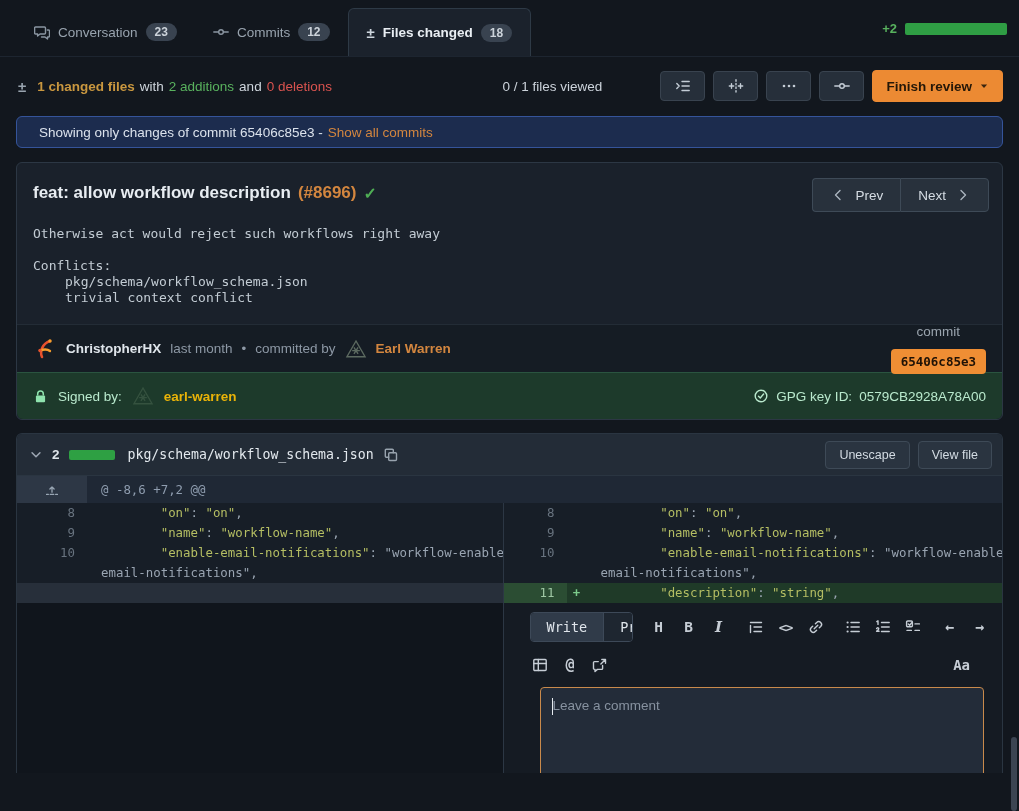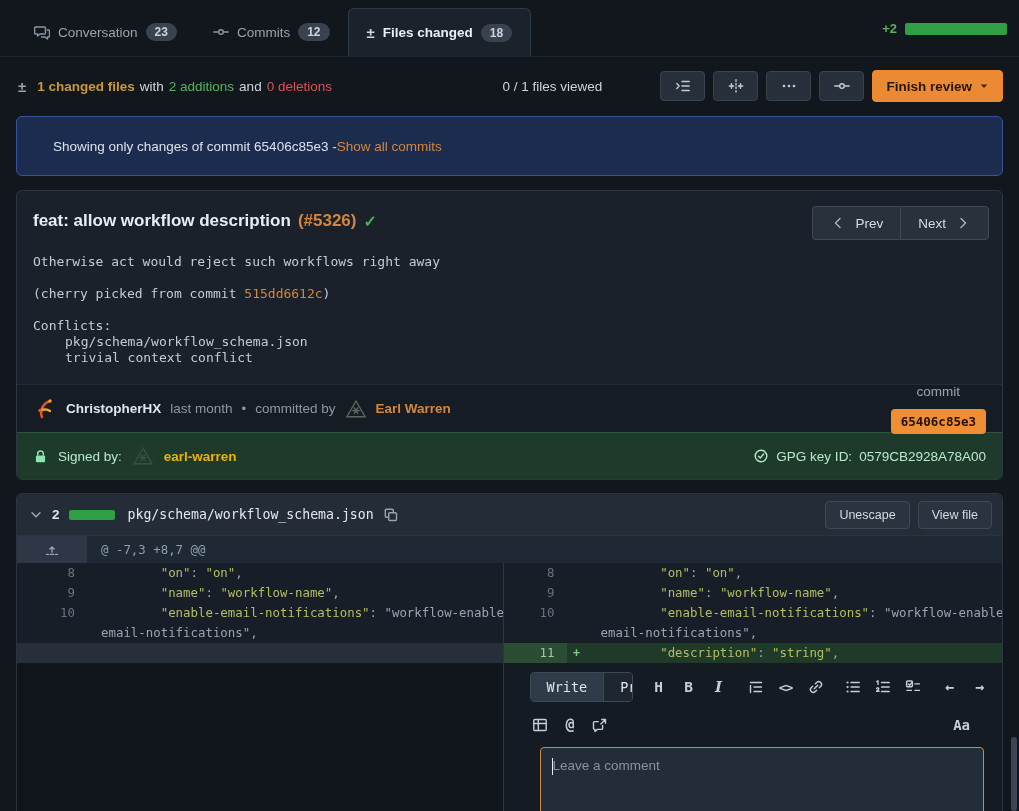--- a/index.html
+++ b/index.html
@@ -34,22 +34,22 @@
   .viewed-label { color:#ccd3db; font-size:13.5px; text-align:center; white-space:nowrap; }
   .viewed-track { height:7px; background:#3a434f; border-radius:4px; overflow:hidden; }
   .viewed-fill { height:100%; width:0%; background:#2f9e44; }
   .sq-btn { width:45px; height:30px; background:#262f3a; border:1px solid #39434f; border-radius:4px;
             display:inline-flex; align-items:center; justify-content:center; color:#c3ccd5; cursor:pointer; }
   .finish-btn { height:32px; background:#ec8a33; border:1px solid #ec8a33; border-radius:4px; color:#241708;
             font-weight:700; font-size:13.5px; padding:0 13px; display:inline-flex; align-items:center; gap:7px; cursor:pointer; }
   .finish-caret { display:inline-flex; color:#3a2510; }
 
   
-  .banner { margin:2px 16px 0 16px; height:60px; background:#1c2c4e; border:1px solid #35549a; border-radius:6px;
-            display:flex; align-items:center; padding-left:36px; color:#dbe2ec; }
+  .banner { margin:2px 16px 0 16px; height:32px; background:#1c2c4e; border:1px solid #35549a; border-radius:6px;
+            display:flex; align-items:center; padding-left:22px; gap:5px; color:#dbe2ec; }
   .banner a { color:#d3863f; text-decoration:none; cursor:pointer; }
 
   
   .pr-box { margin:14px 16px 0 16px; background:#1a212b; border:1px solid #2c3744; border-radius:6px; }
   .pr-head { display:flex; align-items:flex-start; justify-content:space-between; padding:15px 13px 6px 16px; }
   .pr-title { font-size:17px; font-weight:700; color:#e8edf2; display:flex; align-items:center; gap:7px; padding-top:5px; }
   .pr-num { color:#d3863f; }
   .pr-check { color:#4fae55; font-size:16px; font-weight:700; }
   .pager { display:flex; }
   .pager .pg-btn { background:#28313c; border:1px solid #3e4a57; color:#d5dce3; font-size:13.5px; padding:8px 17px;
@@ -221,21 +221,21 @@
 
   <div class="banner">
     <span>Showing only changes of commit 65406c85e3 -</span>
     <a>Show all commits</a>
   </div>
 
   <div class="pr-box">
     <div class="pr-head">
       <div class="pr-title">
         <span>feat: allow workflow description</span>
-        <span class="pr-num">(#5326)</span>
+        <span class="pr-num">(#8696)</span>
         <span class="pr-check">✓</span>
       </div>
       <div class="pager">
         <span class="pg-btn">
           <span class="pg-chev">
               <svg width="16" height="16" viewBox="0 0 16 16" fill="none" stroke="currentColor" stroke-width="1.4" stroke-linecap="round" stroke-linejoin="round">
                 <path d="M10 3.5L5.5 8 10 12.5"></path>
               </svg>
             </span>
           <span>Prev</span>
@@ -245,21 +245,20 @@
           <span class="pg-chev">
               <svg width="16" height="16" viewBox="0 0 16 16" fill="none" stroke="currentColor" stroke-width="1.4" stroke-linecap="round" stroke-linejoin="round">
                 <path d="M6 3.5L10.5 8 6 12.5"></path>
               </svg>
             </span>
         </span>
       </div>
     </div>
     <div class="commit-msg">
       <div class="cm-par">Otherwise act would reject such workflows right away</div>
-      <div class="cm-par"><span>(cherry picked from commit </span><a class="cm-link">515dd6612c</a><span>)</span></div>
       <div class="cm-block">Conflicts:</div>
       <div class="cm-block cm-indent">pkg/schema/workflow_schema.json</div>
       <div class="cm-block cm-indent">trivial context conflict</div>
     </div>
     <div class="author-row">
       <span class="avatar">
         <svg width="24" height="24" viewBox="0 0 24 24" fill="none" stroke-linecap="round">
           <path d="M9 20c-2.5-5.5 0.5-13.5 8-16" stroke="#e8512d" stroke-width="2.6"></path>
           <path d="M7 13.5c4.5-1.5 8-1 10 .5" stroke="#f59e2d" stroke-width="2.4"></path>
           <circle cx="17" cy="4" r="1.7" fill="#f59e2d"></circle>
@@ -332,21 +331,21 @@
       </span>
     </div>
     <div class="diff-grid" id="diff-grid">
 
       <div class="hunk-gutter">
           <svg width="14" height="14" viewBox="0 0 16 16" fill="none" stroke="currentColor" stroke-width="1.5" stroke-linecap="round" stroke-linejoin="round">
             <path d="M8 10.5v-6M5.6 6.8L8 4.4l2.4 2.4"></path>
             <path d="M1.8 13h2M6 13h4M12.2 13h2"></path>
           </svg>
         </div>
-        <div class="hunk-text">@ -7,3 +8,7 @@</div>
+        <div class="hunk-text">@ -8,6 +7,2 @@</div>
         <div class="ln">8</div>
         <div class="code">        <span class="str">"on"</span>: <span class="str">"on"</span>,</div>
         <div class="ln rside">8</div>
         <div class="sign"></div>
         <div class="code">        <span class="str">"on"</span>: <span class="str">"on"</span>,</div>
         <div class="ln">9</div>
         <div class="code">        <span class="str">"name"</span>: <span class="str">"workflow-name"</span>,</div>
         <div class="ln rside">9</div>
         <div class="sign"></div>
         <div class="code">        <span class="str">"name"</span>: <span class="str">"workflow-name"</span>,</div>

